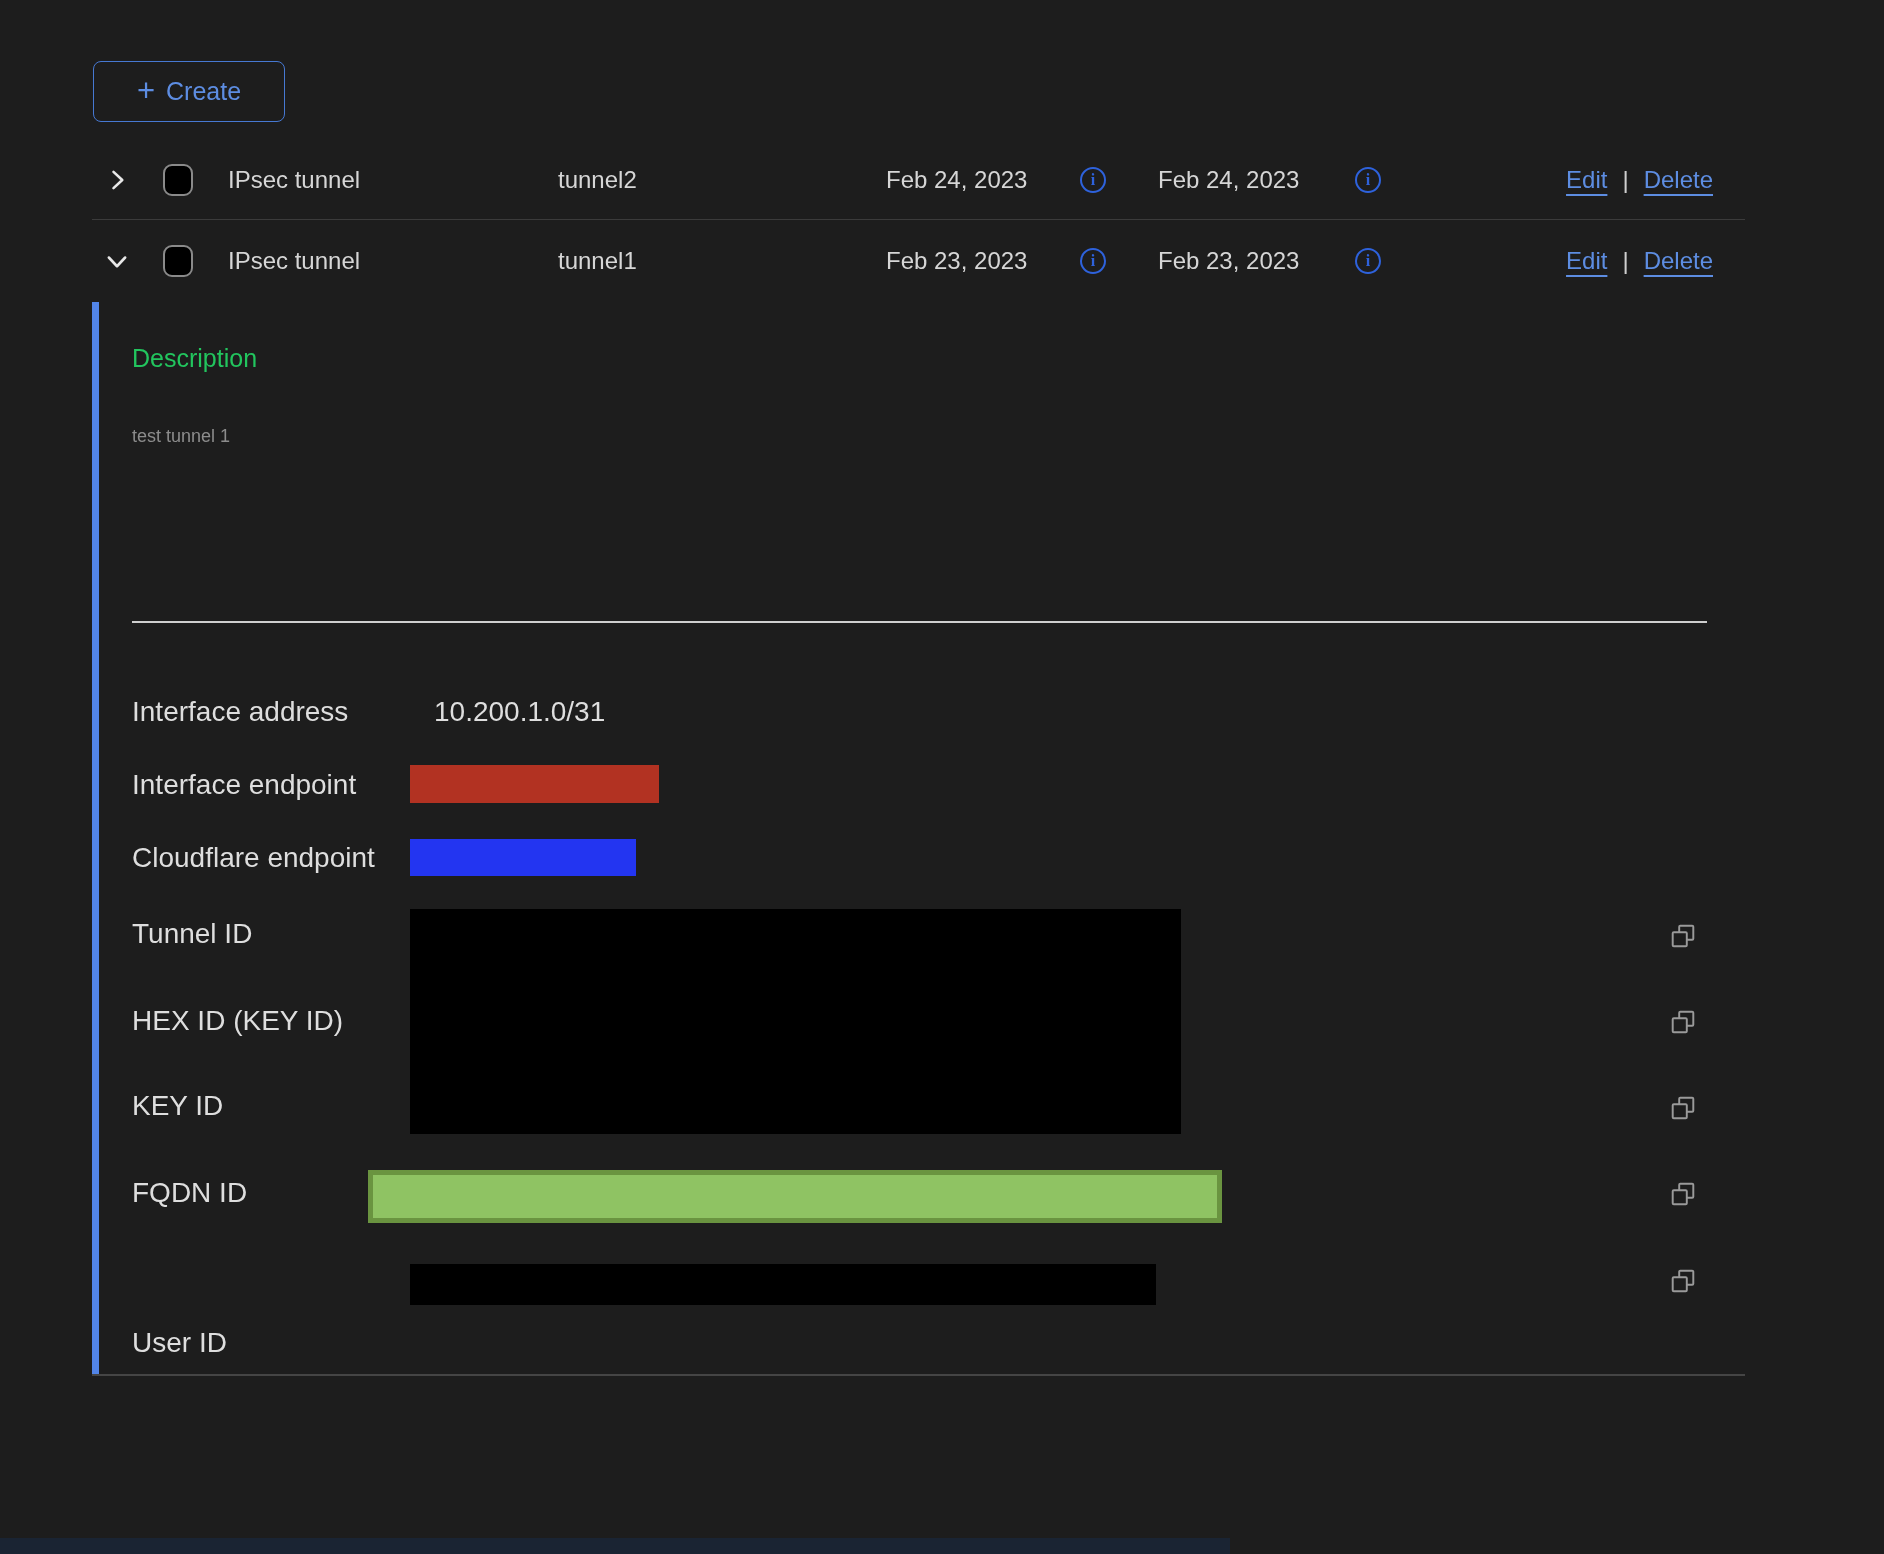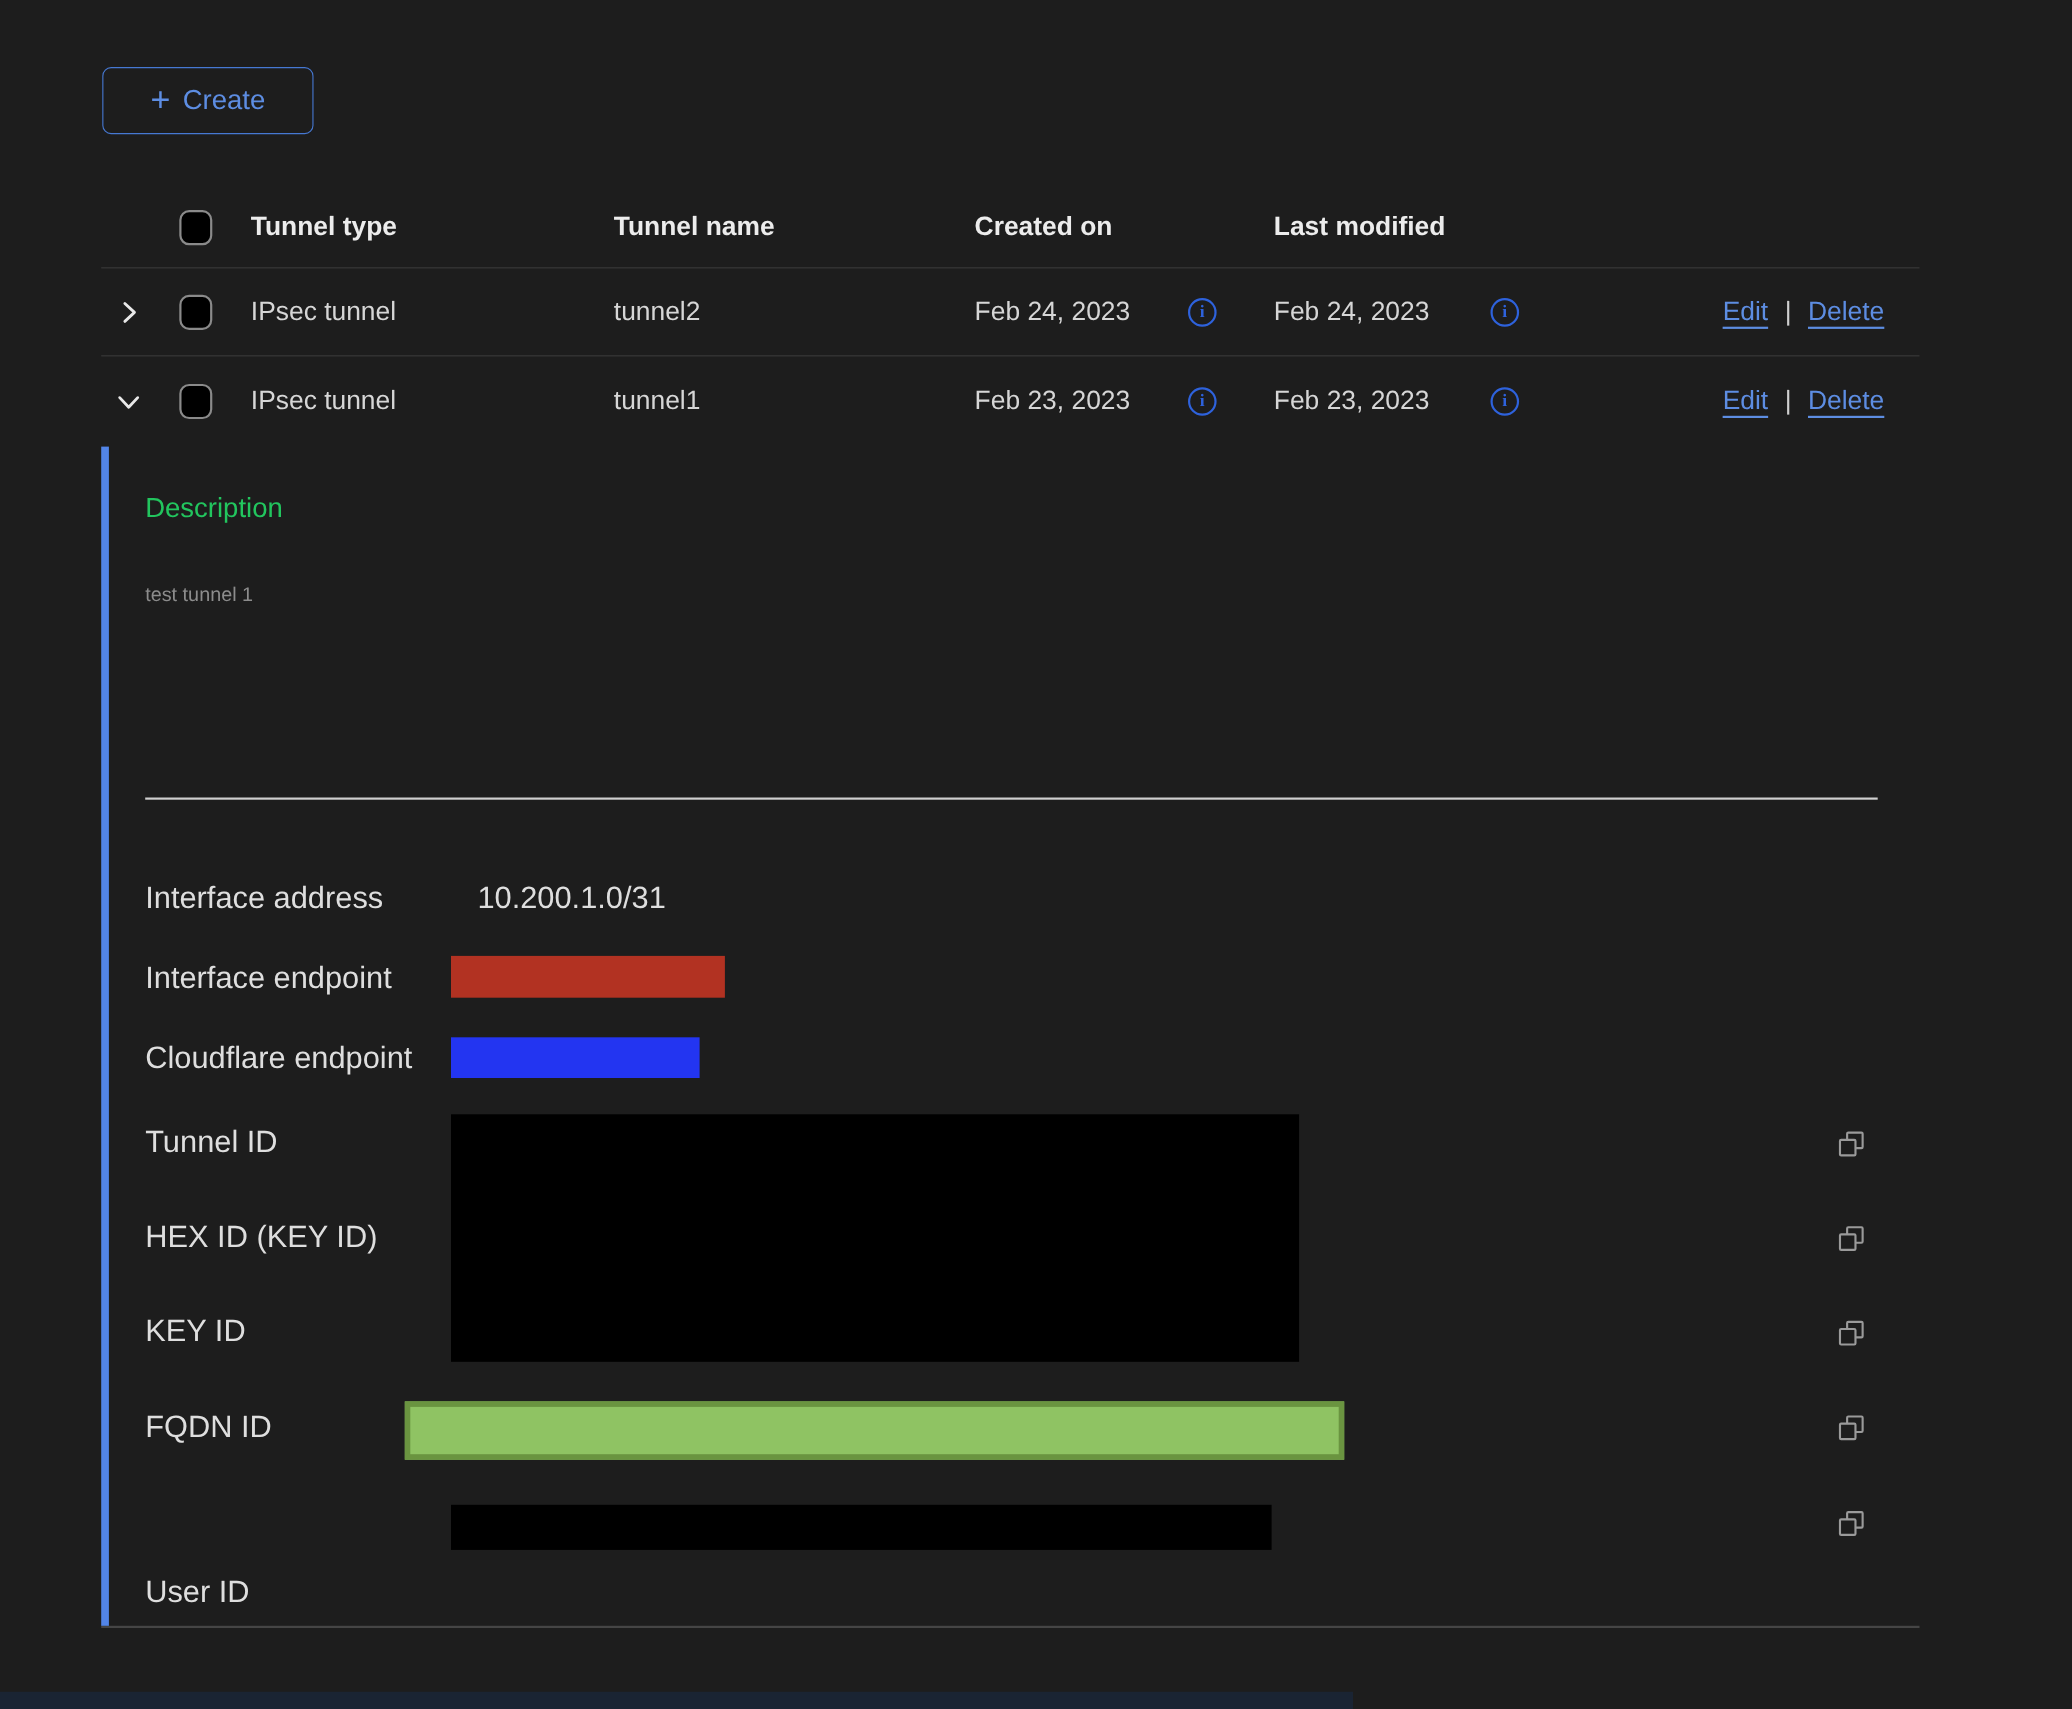--- a/index.html
+++ b/index.html
@@ -108,29 +108,20 @@
 </head>
 <body>
 
 <button class="create-btn">
   <span class="plus-glyph">+</span>
   <span>Create</span>
 </button>
 
 <div class="tbl">
 
-  <div class="thead">
-    <span class="cell c-check">
-        <span class="checkbox"></span>
-      </span>
-    <span class="cell c-type">Tunnel type</span>
-    <span class="cell c-name">Tunnel name</span>
-    <span class="cell c-created">Created on</span>
-    <span class="cell c-modified">Last modified</span>
-  </div>
 
   <div class="trow">
     <span class="cell c-chev">
       <svg width="28" height="28" viewBox="0 0 24 24">
         <polyline points="9,5 16.5,12 9,19" fill="none" stroke="#e8e8e8" stroke-width="2.2" stroke-linecap="round" stroke-linejoin="round"></polyline>
       </svg>
     </span>
     <span class="cell c-check">
         <span class="checkbox"></span>
       </span>

